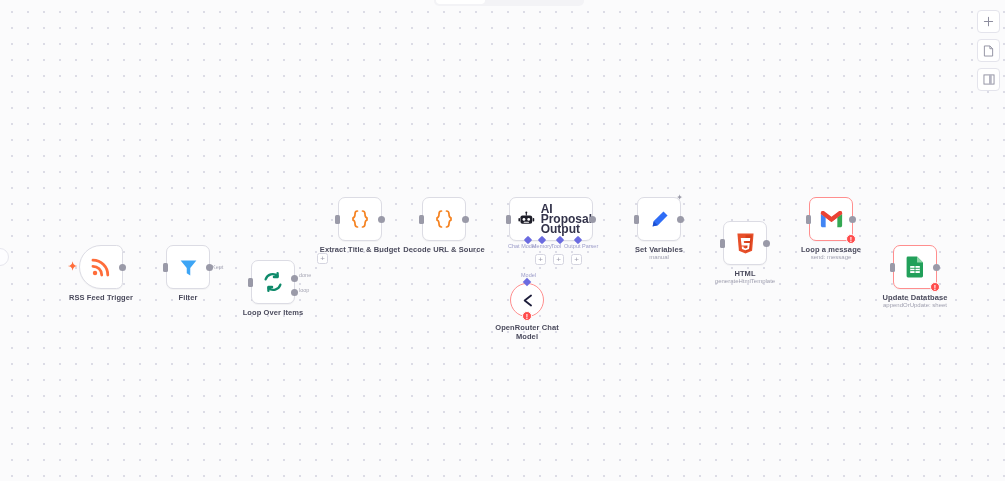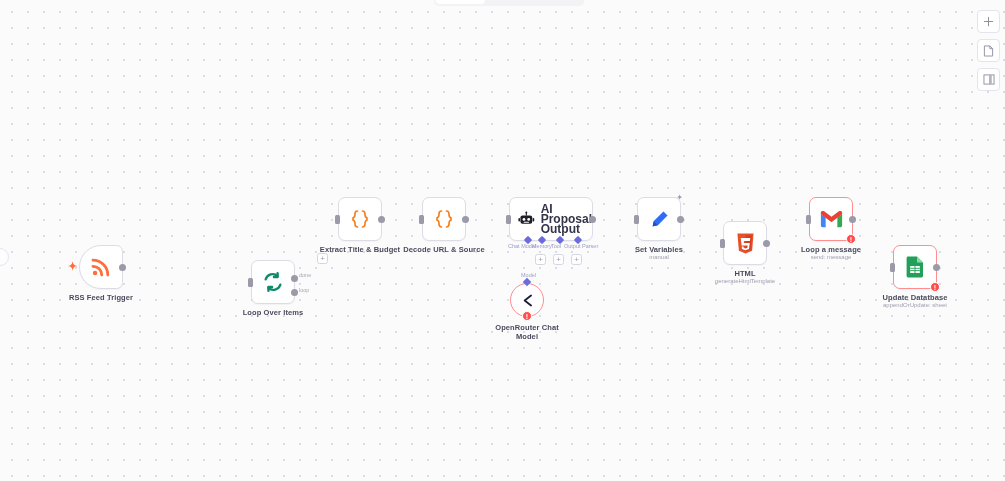--- a/index.html
+++ b/index.html
@@ -278,20 +278,31 @@
       <svg width="22" height="22" viewBox="0 0 24 24">
         <circle cx="5.5" cy="18.5" r="2.4" fill="#ff6d3a"></circle>
         <path d="M3.2 11.2a9.6 9.6 0 0 1 9.6 9.6" fill="none" stroke="#ff6d3a" stroke-width="3" stroke-linecap="round"></path>
         <path d="M3.2 4.6a16.2 16.2 0 0 1 16.2 16.2" fill="none" stroke="#ff6d3a" stroke-width="3" stroke-linecap="round"></path>
       </svg>
       <span class="port out"></span>
     </div>
     <div class="node-label">RSS Feed Trigger</div>
   </div>
 
+  <div class="node" style="left:166px; top:245px;">
+    <div class="node-box">
+      <svg width="21" height="21" viewBox="0 0 24 24">
+        <path d="M3 4h18l-7 8.5V21l-4-2.5v-6z" fill="#3da5f5"></path>
+      </svg>
+      <span class="port in"></span>
+      <span class="port out"></span>
+    </div>
+    <div class="port-label" style="left:46px; top:19px;">Kept</div>
+    <div class="node-label">Filter</div>
+  </div>
 
   <div class="node" style="left:251px; top:260px;">
     <div class="node-box">
       <svg width="22" height="22" viewBox="0 0 24 24">
         <path d="M4 9a8 8 0 0 1 13-3.5M20 15a8 8 0 0 1-13 3.5" fill="none" stroke="#0e8a6a" stroke-width="2.6" stroke-linecap="round"></path>
         <path d="M17 2.5v4h-4M7 21.5v-4h4" fill="none" stroke="#0e8a6a" stroke-width="2.6" stroke-linecap="round" stroke-linejoin="round"></path>
       </svg>
       <span class="port in"></span>
       <span class="port" style="right:-4px; top:14px; margin-top:0;"></span>
       <span class="port" style="right:-4px; top:28px; margin-top:0;"></span>

